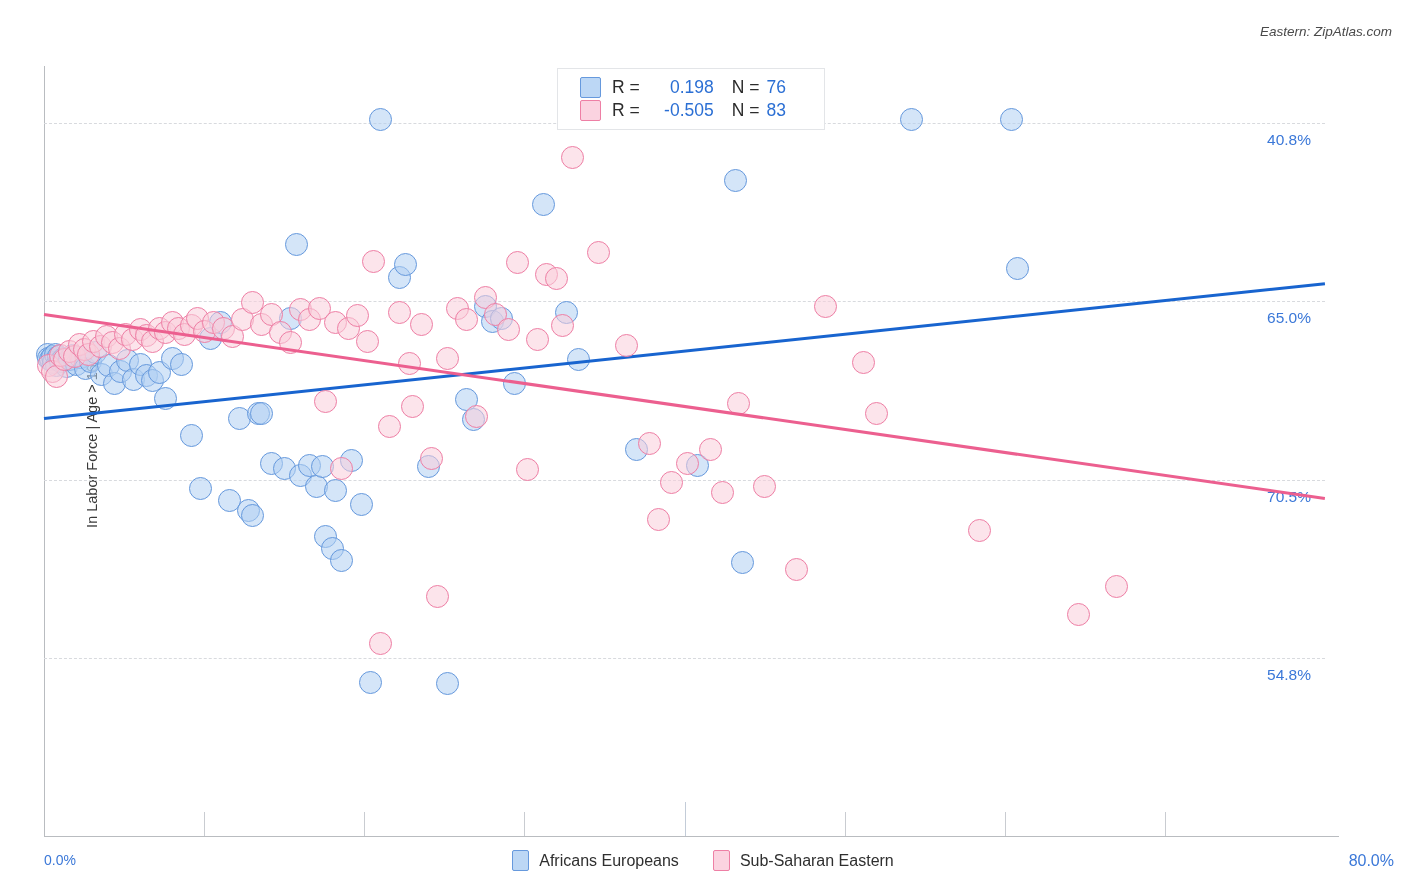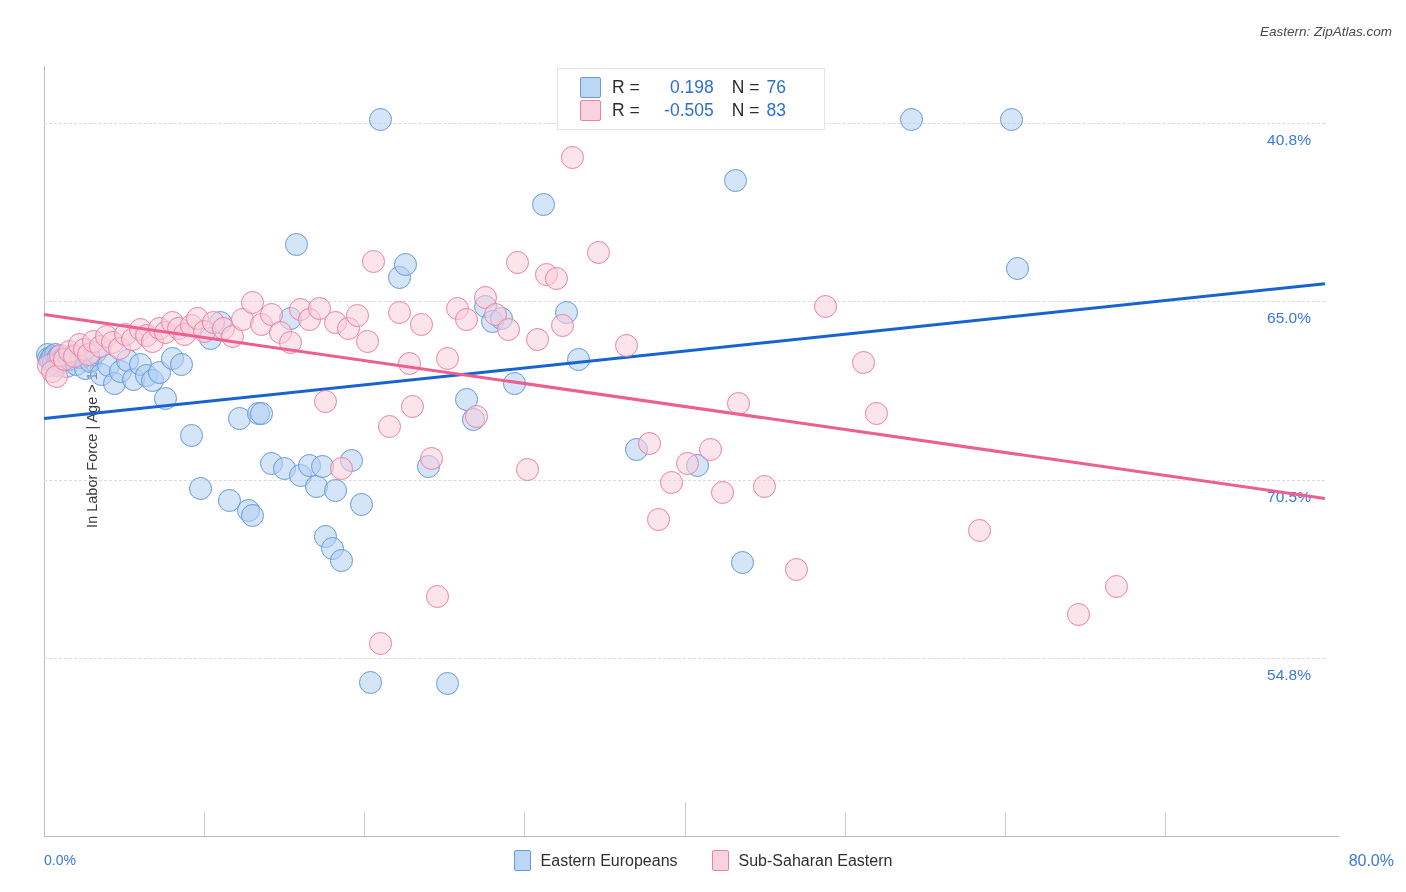--- a/index.html
+++ b/index.html
@@ -319,21 +319,21 @@
       <span class="rlab">R =</span>
       <span class="rval">-0.505</span>
       <span class="nlab">N =</span>
       <span class="nval">83</span>
     </div>
   </div>
 
   <div class="slegend">
     <div class="sitem">
       <span class="sbox blue"></span>
-      <span>Eastern Europeans</span>
+      <span>Africans Europeans</span>
     </div>
     <div class="sitem">
       <span class="sbox pink"></span>
       <span>Sub-Saharan Eastern</span>
     </div>
   </div>
 
 </div>
 
 </body></html>

